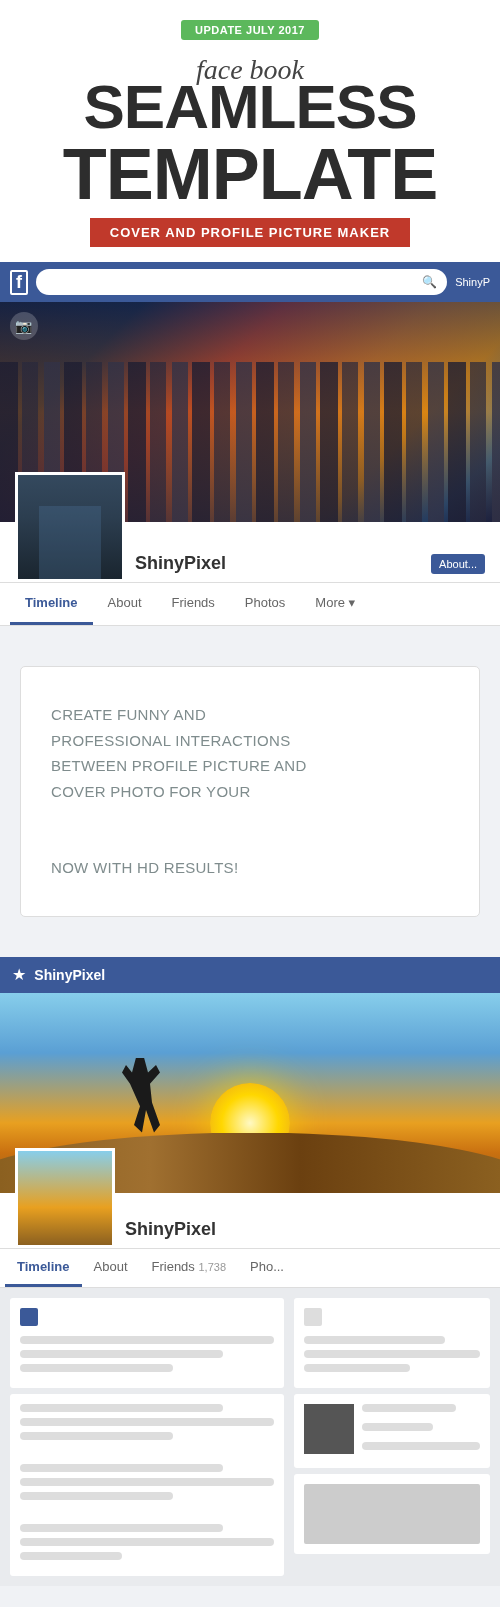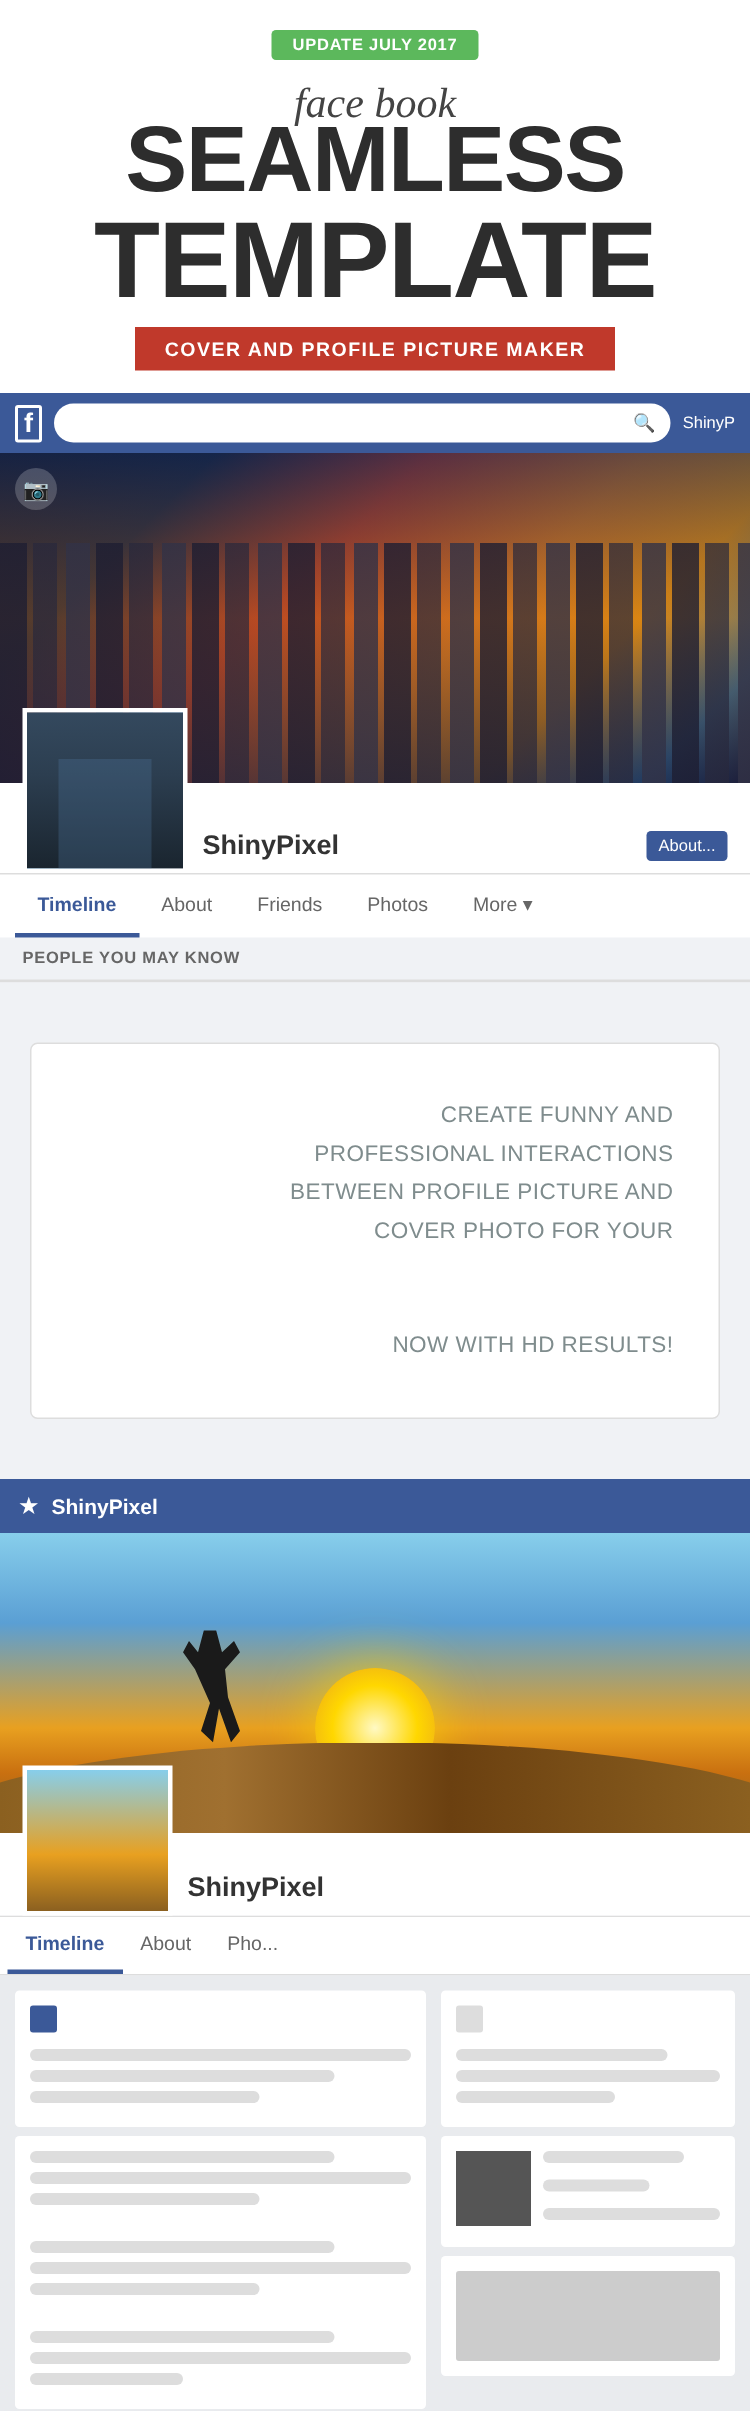--- a/index.html
+++ b/index.html
@@ -242,21 +242,21 @@
     
     .desc-section {
       background: #f0f2f5;
       padding: 25px 20px;
     }
     .desc-box {
       background: #fff;
       border: 1px solid #ddd;
       border-radius: 5px;
       padding: 35px 30px;
-      text-align: right;
+      text-align: left;
     }
     .desc-text {
       font-size: 15px;
       color: #7f8c8d;
       line-height: 1.7;
       letter-spacing: 0.3px;
       font-weight: 500;
       text-transform: uppercase;
     }
 
@@ -494,21 +494,20 @@
   </div>
 
   <div class="fb-tabs">
     <div class="fb-tab active">Timeline</div>
     <div class="fb-tab">About</div>
     <div class="fb-tab">Friends</div>
     <div class="fb-tab">Photos</div>
     <div class="fb-tab">More ▾</div>
   </div>
 
-  <div class="people-bar">PEOPLE YOU MAY KNOW</div>
 </div>
 
 <div class="section-gap"></div>
 
 <div class="desc-section">
   <div class="desc-box">
     <p class="desc-text">
       <span>CREATE FUNNY AND</span><br>
       <span>PROFESSIONAL INTERACTIONS</span><br>
       <span>BETWEEN PROFILE PICTURE AND</span><br>
@@ -539,20 +538,23 @@
   <div class="profile-area-2">
     <div class="profile-pic-2">
       <div class="profile-pic-2-inner"></div>
     </div>
     <div class="profile-name-2">ShinyPixel</div>
   </div>
 
   <div class="fb-tabs-2">
     <div class="fb-tab-2 active">Timeline</div>
     <div class="fb-tab-2">About</div>
+    <div class="fb-tab-2">
+      Friends <span class="friends-count">1,738</span>
+    </div>
     <div class="fb-tab-2">Pho...</div>
   </div>
 
   <div class="content-grid">
 
     <div class="content-left">
       <div class="content-card">
         <span class="placeholder-icon"></span>
         <div class="placeholder-line full"></div>
         <div class="placeholder-line medium"></div>

